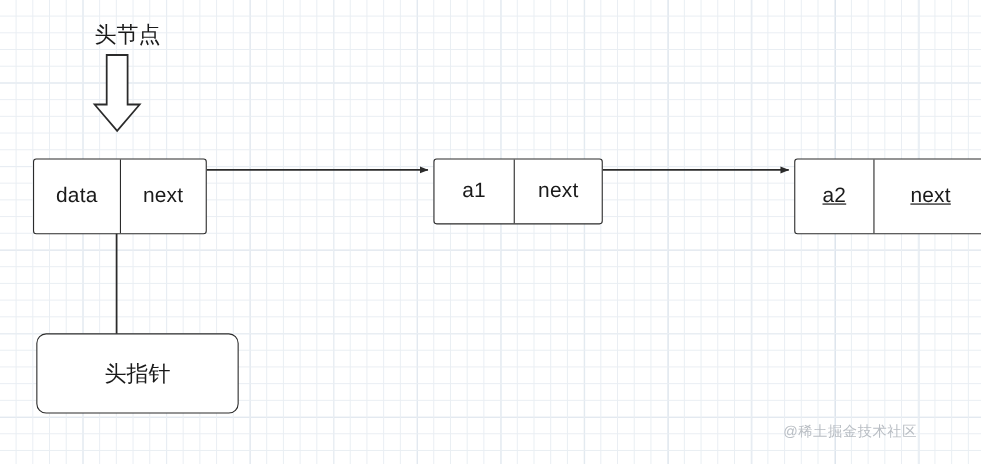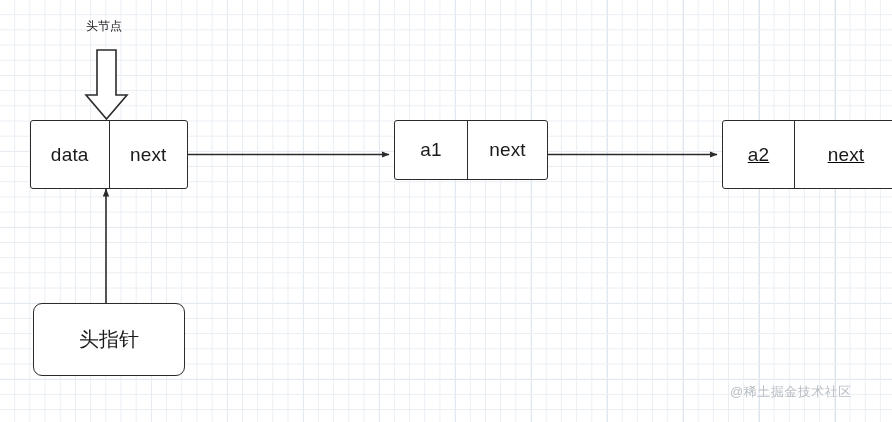--- a/index.html
+++ b/index.html
@@ -31,20 +31,21 @@
     height: 422px;
   }
   .node-box {
     position: absolute;
     box-sizing: border-box;
     background: #ffffff;
     border: 1.4px solid #2b2b2b;
     border-radius: 3px;
     display: flex;
     align-items: stretch;
+    margin-top: 24px;
   }
   .cell {
     flex: 1 1 0;
     display: flex;
     align-items: center;
     justify-content: center;
     font-size: 19px;
     color: #1a1a1a;
     letter-spacing: .2px;
   }
@@ -58,31 +59,30 @@
     border: 1.4px solid #2b2b2b;
     border-radius: 9px;
     display: flex;
     align-items: center;
     justify-content: center;
     font-size: 20px;
     color: #1a1a1a;
   }
   .caption {
     position: absolute;
-    font-size: 12px;
+    font-size: 20px;
     color: #1a1a1a;
     white-space: nowrap;
   }
   .watermark-top {
     position: absolute;
     font-size: 13px;
     color: #b9bec4;
     white-space: nowrap;
     letter-spacing: .5px;
-    margin-left: 18px;
   }
   .watermark-bottom {
     position: absolute;
     font-size: 13px;
     color: #9aa1a9;
     white-space: nowrap;
     letter-spacing: .5px;
   }
 </style>
 </head>
@@ -116,18 +116,18 @@
   <div class="node-box" style="left:394px; top:120px; width:154px; height:60px;">
     <div class="cell" style="flex:0 0 72px;">a1</div>
     <div class="cell divider">next</div>
   </div>
 
   <div class="node-box" style="left:722px; top:120px; width:176px; height:69px;text-decoration:underline;">
     <div class="cell" style="flex:0 0 71px;">a2</div>
     <div class="cell divider">next</div>
   </div>
 
-  <div class="rounded-box" style="left:33px; top:303px; width:152px; height:73px;">头指针</div>
+  <div class="rounded-box" style="left:33px; top:303px; width:184px; height:73px;">头指针</div>
 
   <div class="watermark-top" style="left:712px; top:383px;">@稀土掘金技术社区</div>
 
 
 </div>
 
 </body></html>

